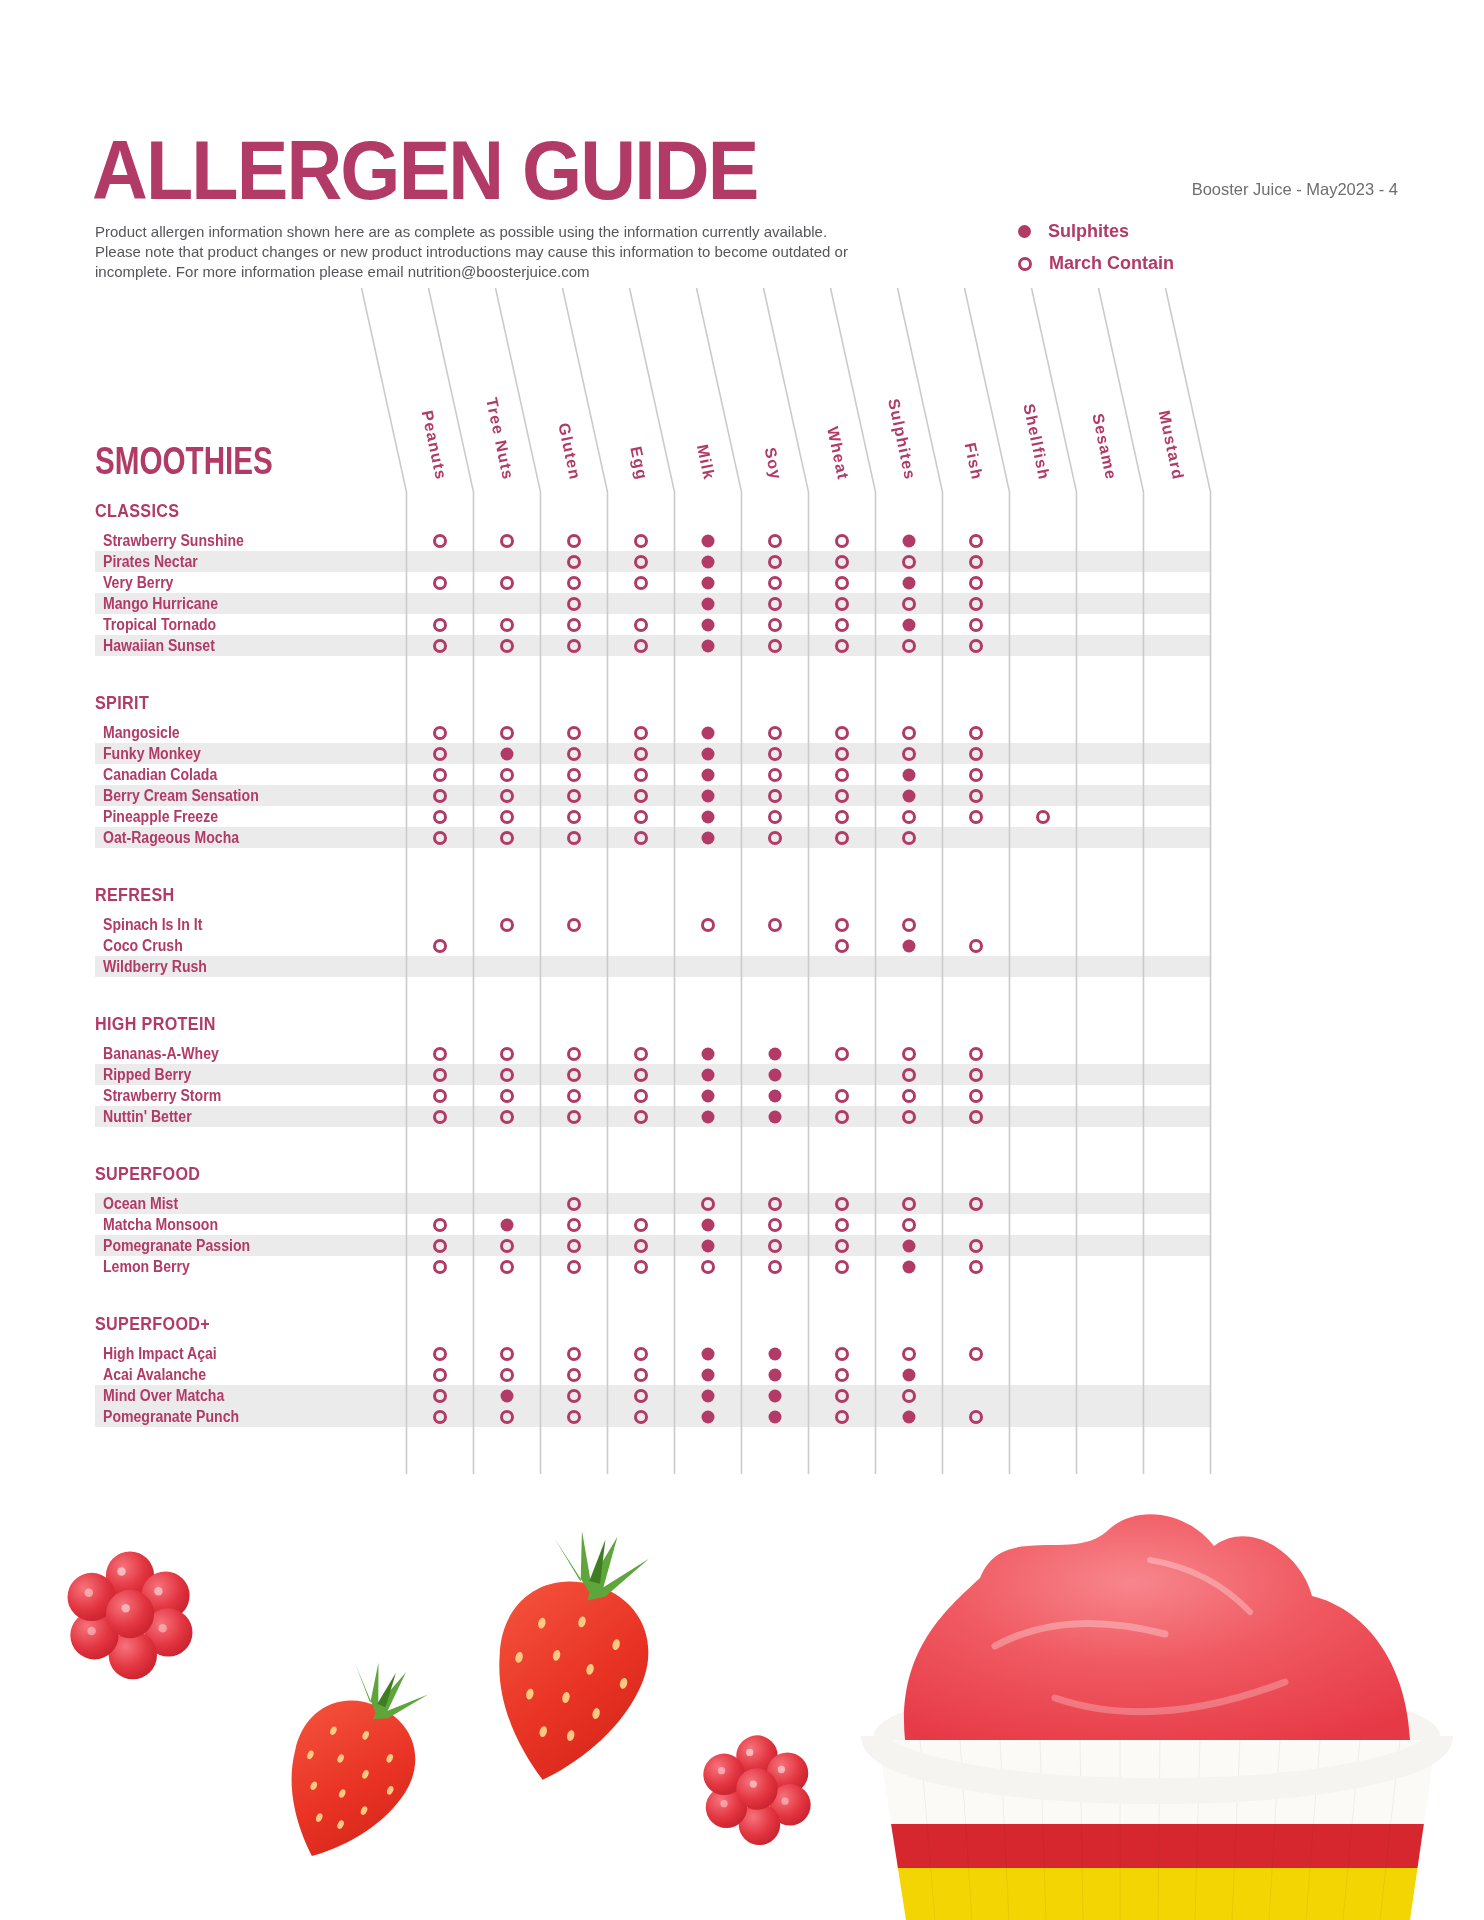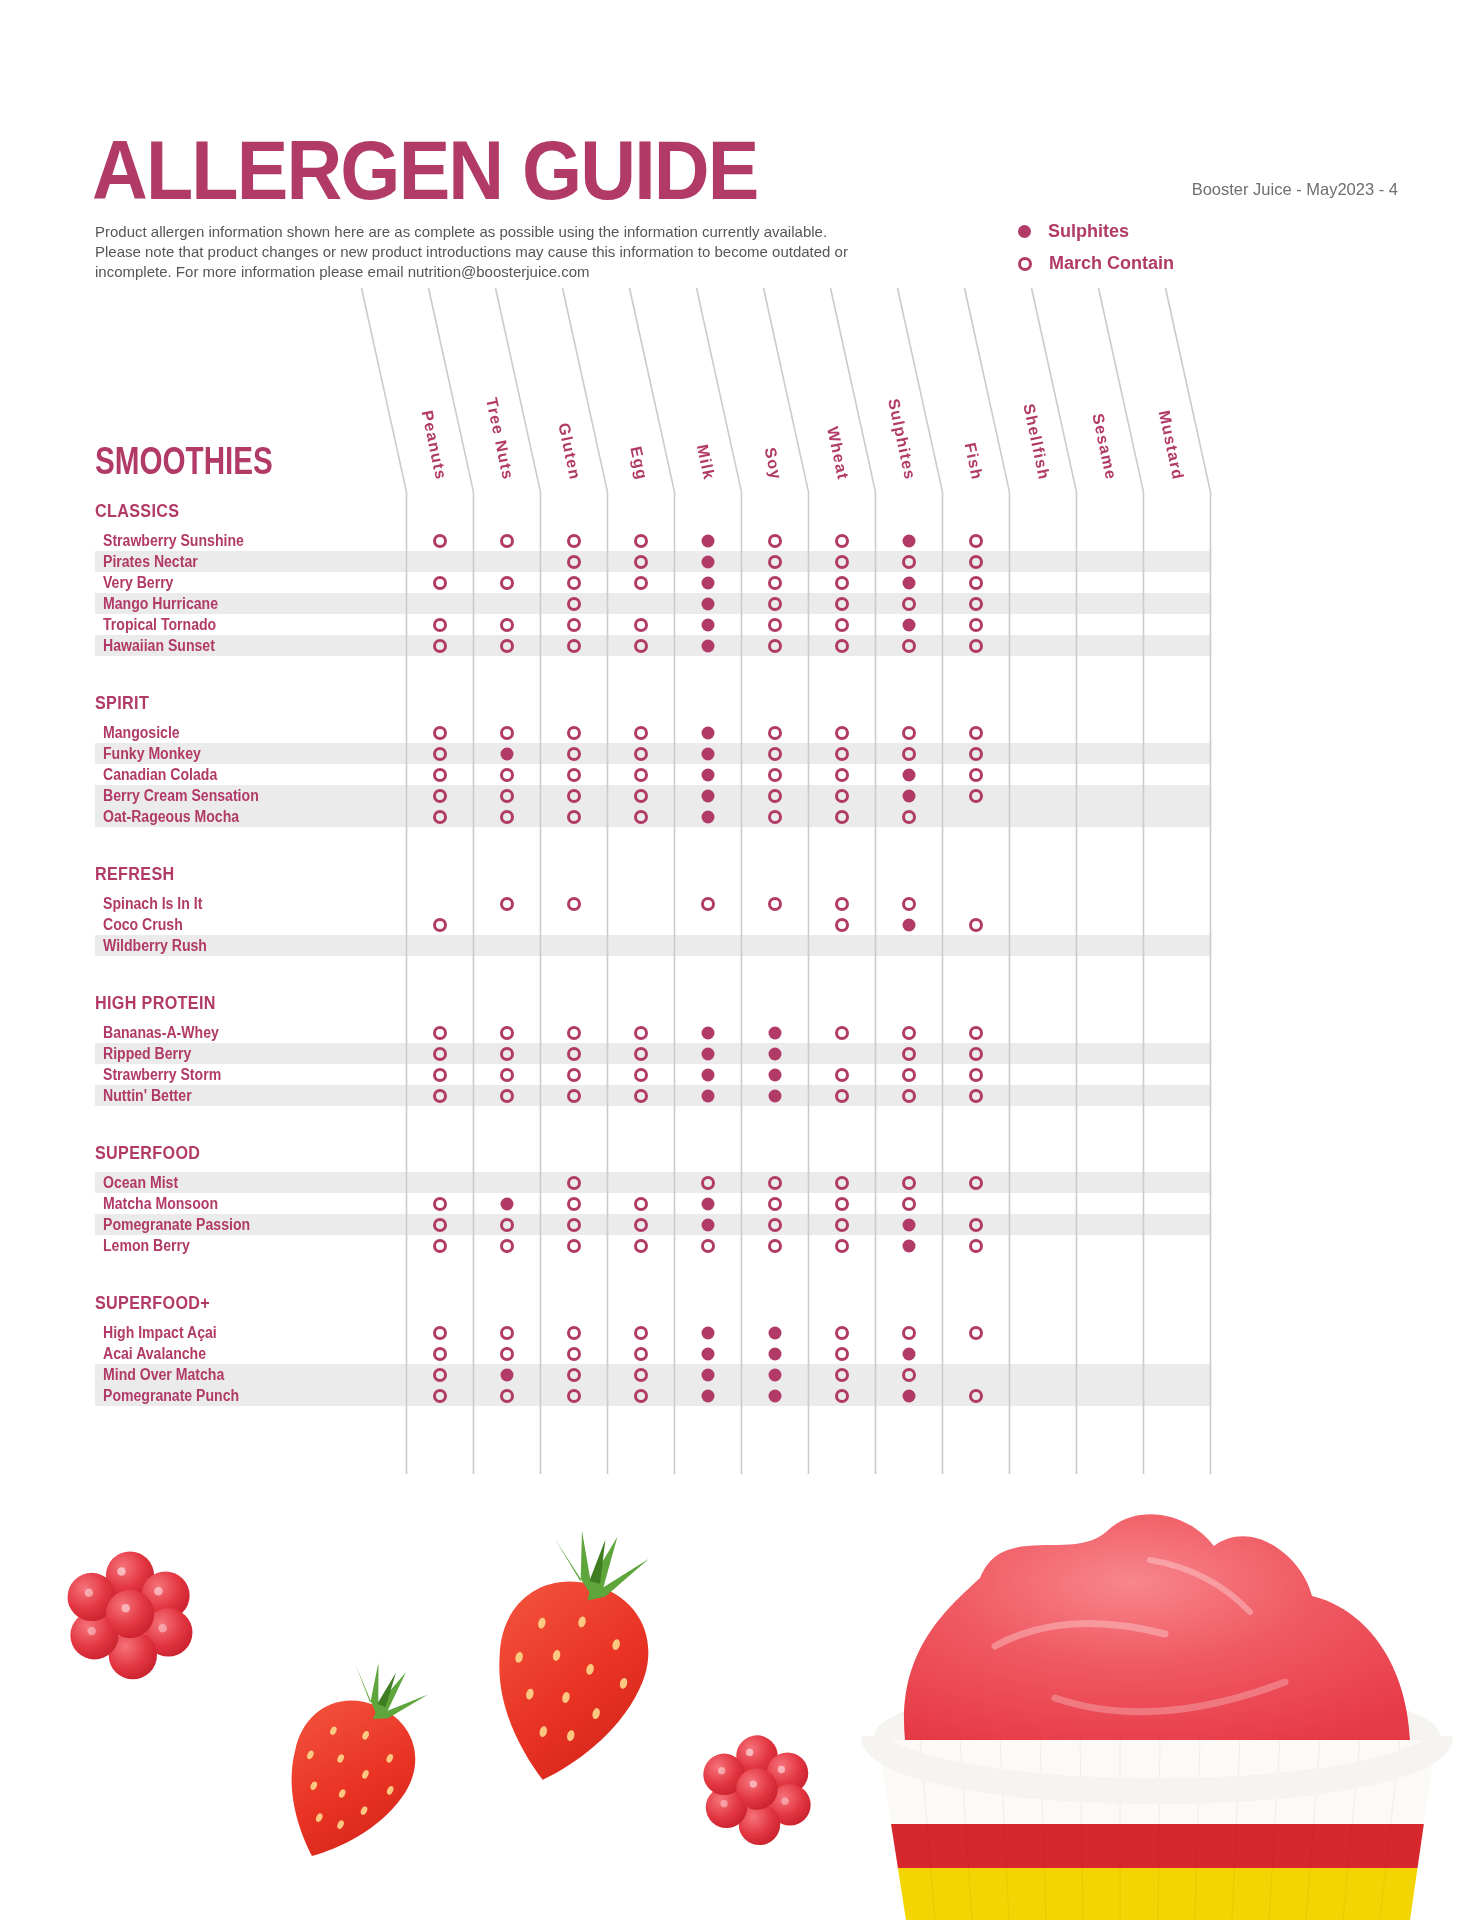--- a/index.html
+++ b/index.html
@@ -328,20 +328,33 @@
           <span class="dot open" style="left:345px"></span>
           <span class="dot open" style="left:412px"></span>
           <span class="dot open" style="left:479px"></span>
           <span class="dot open" style="left:546px"></span>
           <span class="dot fill" style="left:613px"></span>
           <span class="dot open" style="left:680px"></span>
           <span class="dot open" style="left:747px"></span>
           <span class="dot fill" style="left:814px"></span>
           <span class="dot open" style="left:881px"></span>
         </div>
+        <div class="row">
+          <span class="rlabel">Pineapple Freeze</span>
+          <span class="dot open" style="left:345px"></span>
+          <span class="dot open" style="left:412px"></span>
+          <span class="dot open" style="left:479px"></span>
+          <span class="dot open" style="left:546px"></span>
+          <span class="dot fill" style="left:613px"></span>
+          <span class="dot open" style="left:680px"></span>
+          <span class="dot open" style="left:747px"></span>
+          <span class="dot open" style="left:814px"></span>
+          <span class="dot open" style="left:881px"></span>
+          <span class="dot open" style="left:948px"></span>
+        </div>
         <div class="row alt">
           <span class="rlabel">Oat-Rageous Mocha</span>
           <span class="dot open" style="left:345px"></span>
           <span class="dot open" style="left:412px"></span>
           <span class="dot open" style="left:479px"></span>
           <span class="dot open" style="left:546px"></span>
           <span class="dot fill" style="left:613px"></span>
           <span class="dot open" style="left:680px"></span>
           <span class="dot open" style="left:747px"></span>
           <span class="dot open" style="left:814px"></span>

